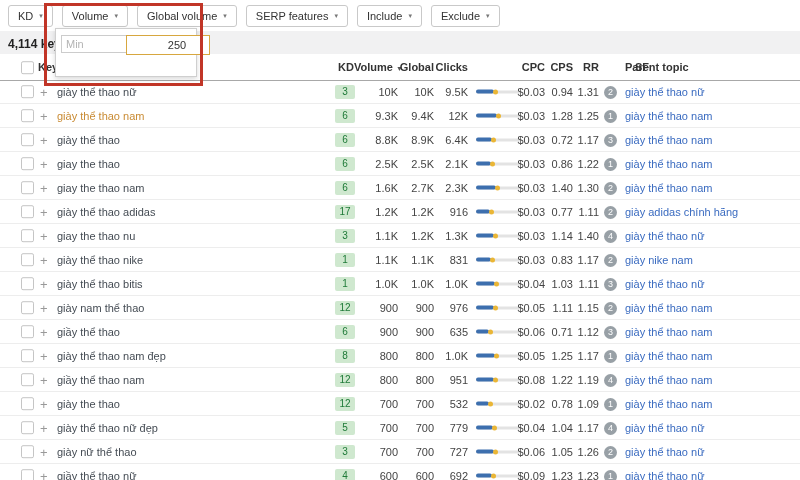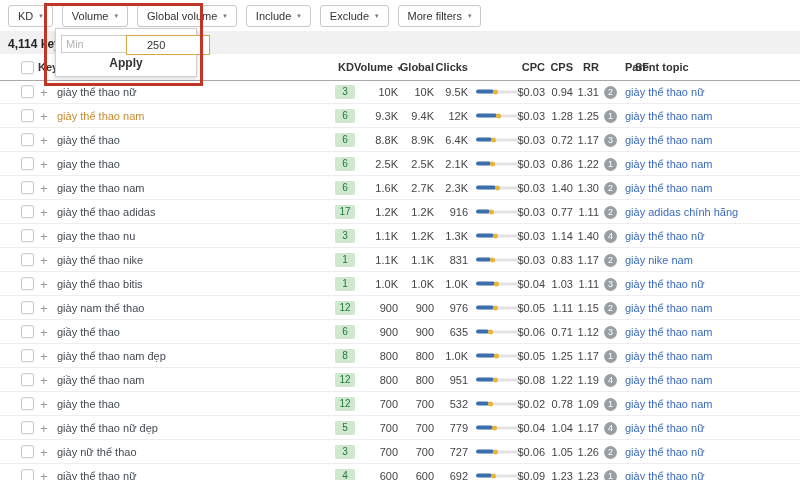--- a/index.html
+++ b/index.html
@@ -16,21 +16,21 @@
   
   .count-band{position:absolute;top:31px;left:0;width:800px;height:23px;background:#f1f1f2;}
   .count-text{position:absolute;top:37px;left:8px;font-size:12px;font-weight:bold;color:#222;white-space:nowrap;}
   
   .vol-panel{position:absolute;left:55px;top:28px;width:140px;height:47px;background:#fff;
     border:1px solid #cfcfcf;box-shadow:0 2px 5px rgba(0,0,0,.15);z-index:40;}
   .vol-inputs{position:absolute;top:6px;left:5px;display:flex;}
   .inp{height:16px;font-family:inherit;font-size:11px;color:#333;background:#fff;outline:none;}
   .inp-min{width:56px;border:1px solid #ccc;border-right:none;padding:0 4px;}
   .inp-min::placeholder{color:#b3b3b3;}
-  .inp-val{width:60px;border:1px solid #d7a73f;padding-left:20px;}
+  .inp-val{width:60px;border:1px solid #d7a73f;text-align:center;padding-left:20px;}
   .apply-btn{position:absolute;bottom:4px;left:0;width:100%;text-align:center;background:none;border:none;
     font-family:inherit;font-size:12px;font-weight:bold;color:#333;cursor:pointer;padding:2px 0;}
   
   .red-box{position:absolute;left:44px;top:3px;width:153px;height:77px;border:3px solid #c13527;
     z-index:60;pointer-events:none;background:transparent;}
   
   .thead{position:absolute;top:54px;left:0;width:800px;height:26px;background:#fff;
     border-bottom:1px solid #a8a8a8;z-index:5;font-weight:bold;}
   .thead .cell{font-weight:bold;color:#333;}
   
@@ -71,29 +71,29 @@
     </button>
   <button class="fbtn">
       <span>Volume</span>
       <span class="caret">▾</span>
     </button>
   <button class="fbtn">
       <span>Global volume</span>
       <span class="caret">▾</span>
     </button>
   <button class="fbtn">
+      <span>SERP features</span>
+      <span class="caret">▾</span>
+    </button>
+  <button class="fbtn">
       <span>Include</span>
       <span class="caret">▾</span>
     </button>
   <button class="fbtn">
       <span>Exclude</span>
-      <span class="caret">▾</span>
-    </button>
-  <button class="fbtn">
-      <span>More filters</span>
       <span class="caret">▾</span>
     </button>
 </div>
 
 <div class="count-band"></div>
 <div class="count-text">4,114 keywords</div>
 
 <div class="thead">
   <span class="cell c-cb"><span class="cb"></span></span>
   <span class="cell" style="left:38px;">Keyword</span>
@@ -449,16 +449,15 @@
     <span class="cell c-parent">giày thể thao nữ</span>
   </div>
 
 </div>
 
 <div class="vol-panel">
   <div class="vol-inputs">
     <input class="inp inp-min" type="text" placeholder="Min" style="">
     <input class="inp inp-val" type="text" value="250" style="">
   </div>
-  <button class="apply-btn">Apply</button>
 </div>
 
 <div class="red-box"></div>
 
 </body></html>

